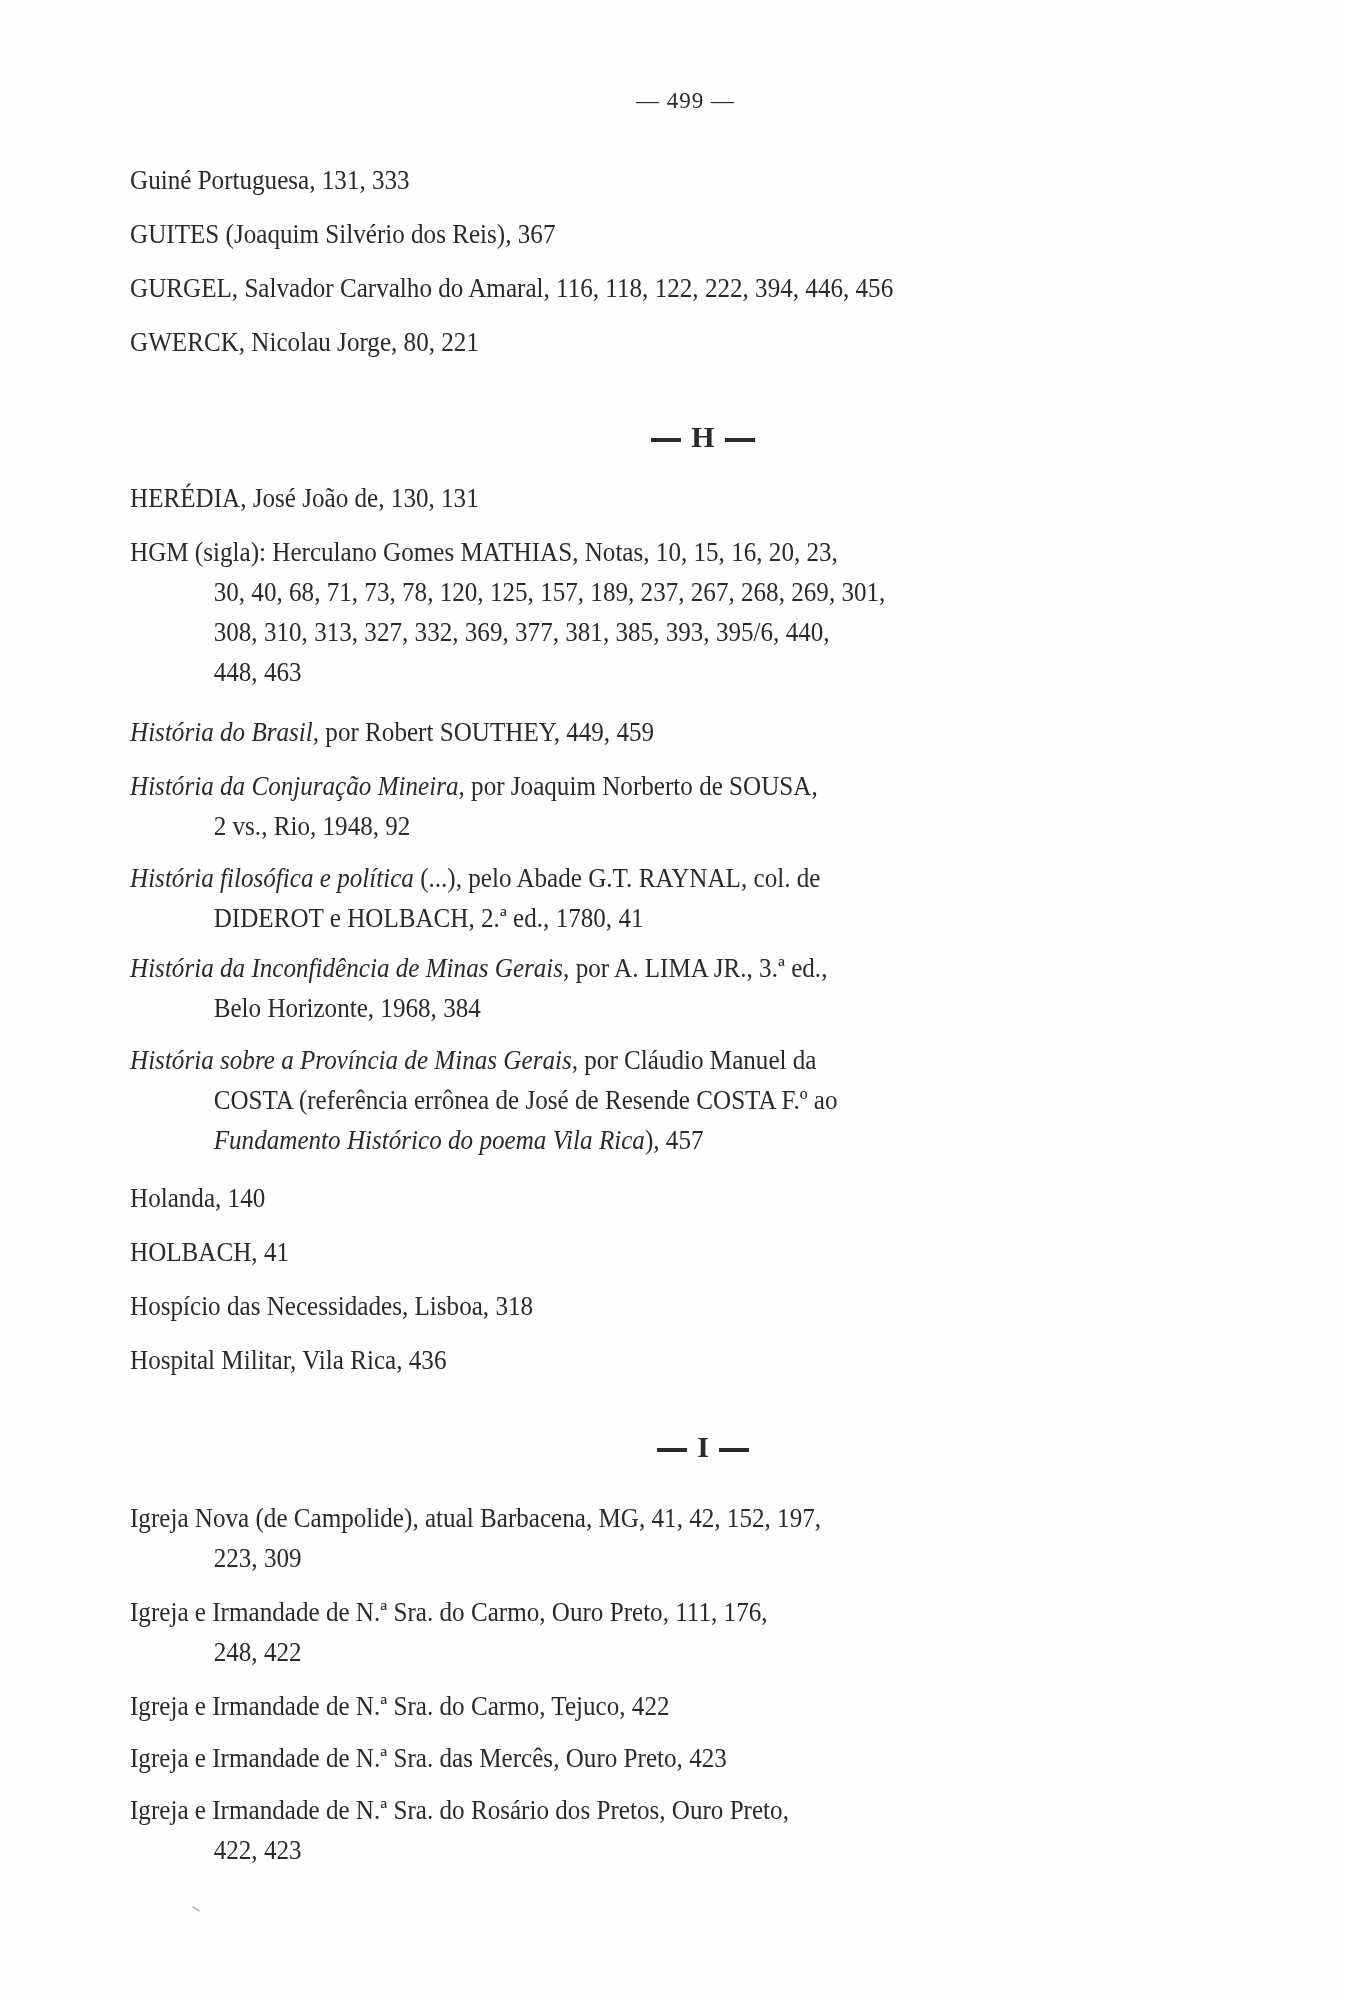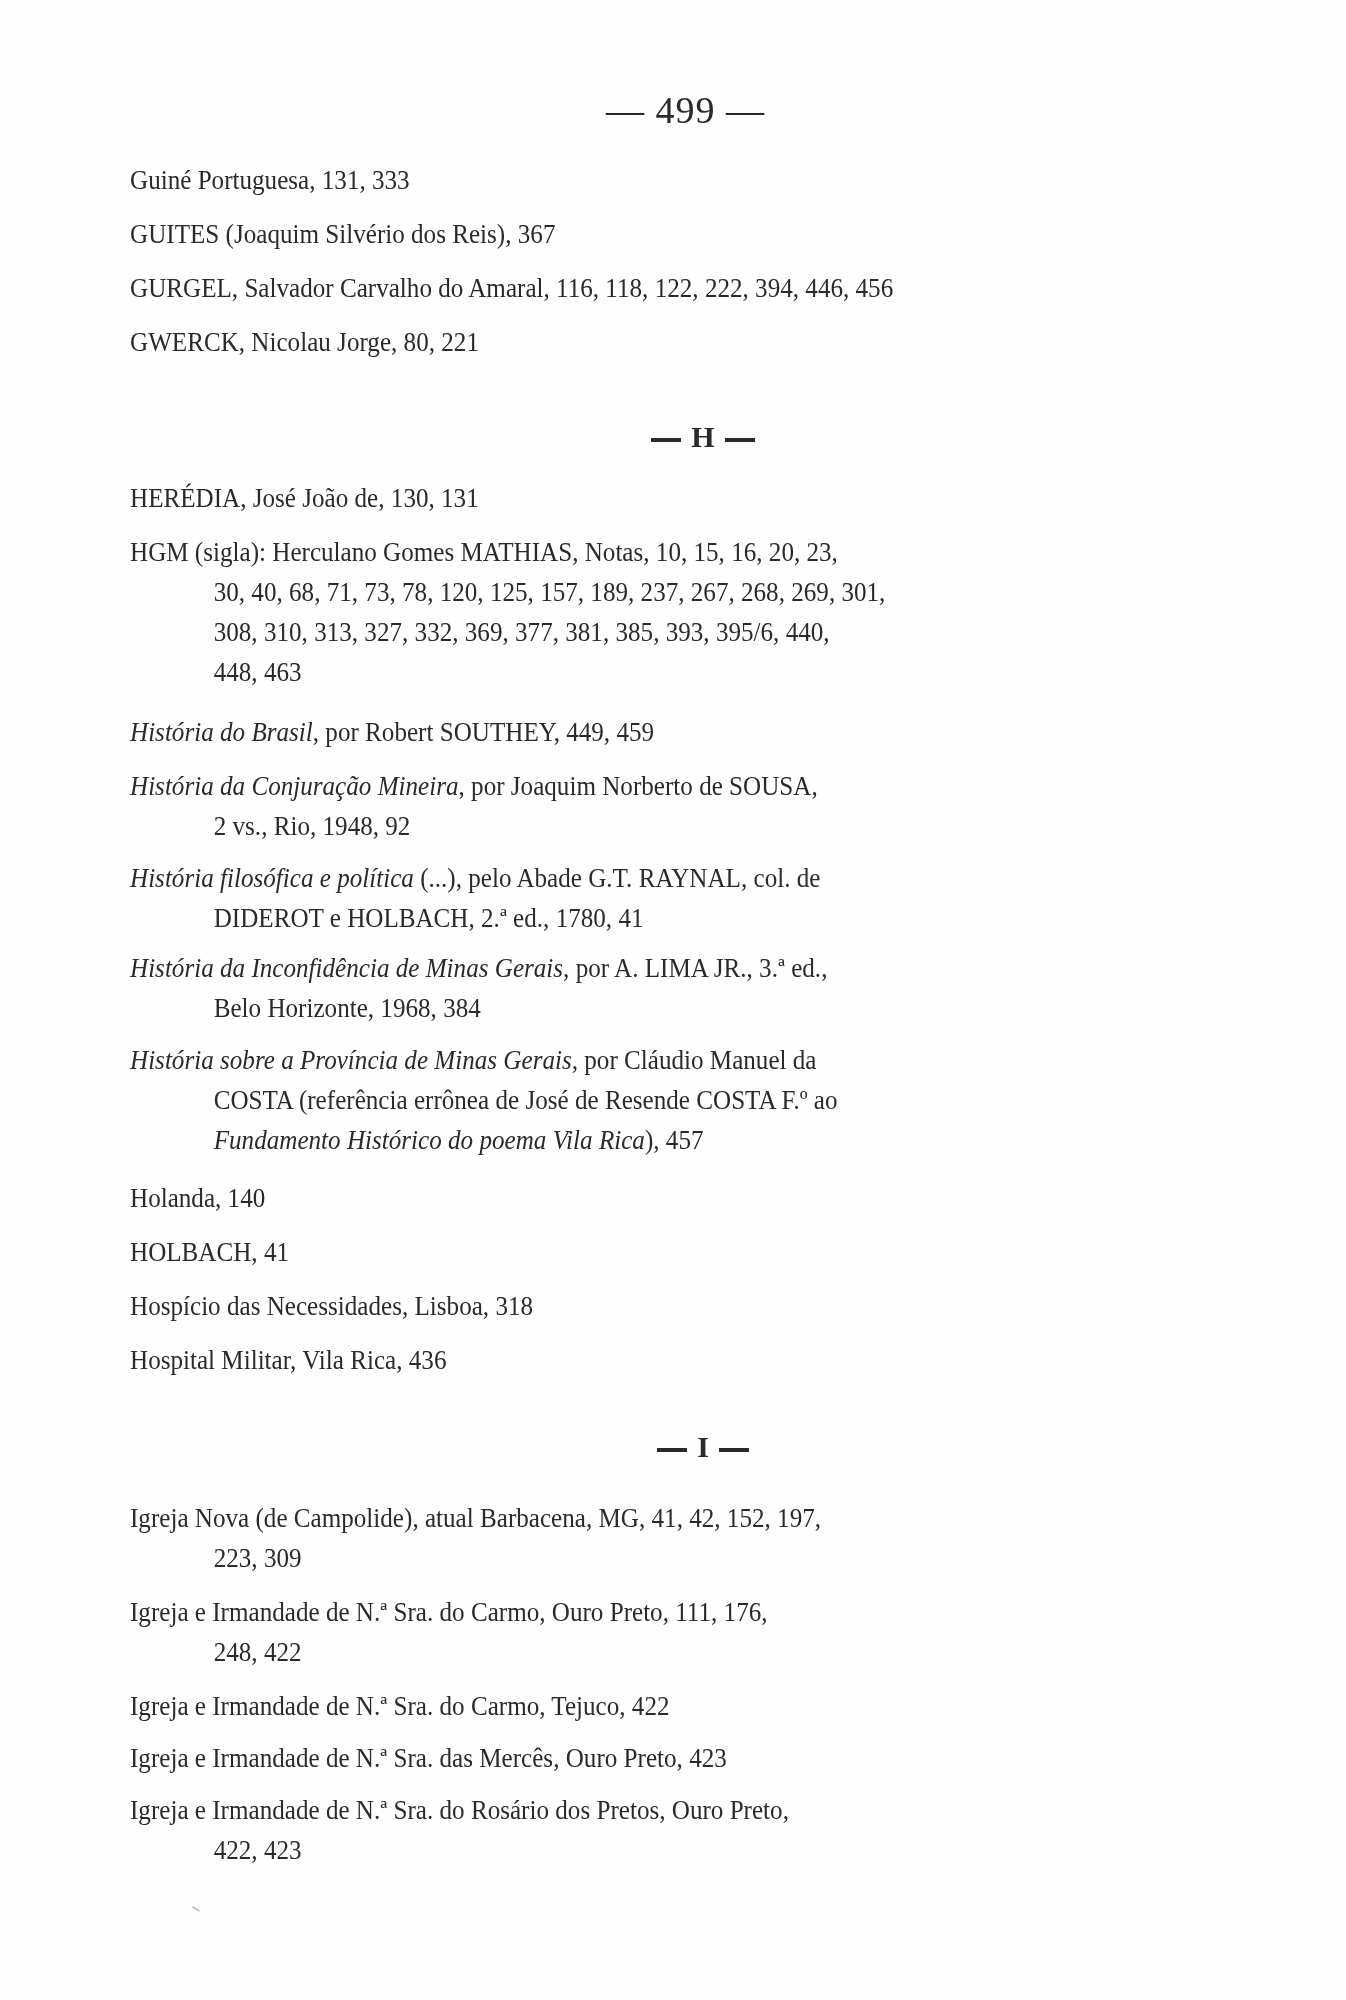--- a/index.html
+++ b/index.html
@@ -7,21 +7,21 @@
     width: 1346px; height: 2000px;
     background: #fefefe;
     color: #2a2a2a;
     font-family: "Liberation Serif", "DejaVu Serif", serif;
     position: relative;
     overflow: hidden;
   }
   .page { position: absolute; left: 0; top: 0; width: 1346px; height: 2000px; }
   .folio {
     position: absolute; top: 88px; left: 0; width: 1346px;
-    text-align: center; font-size: 38px; letter-spacing: 1px;
+    text-align: center; font-size: 23px; letter-spacing: 1px;
     padding-left: 25px; box-sizing: border-box;
   }
   .entry {
     position: absolute; left: 130px; width: 1085px;
     font-size: 27px; line-height: 40px;
     transform: scaleX(0.93); transform-origin: left top;
     white-space: nowrap;
   }
   .entry .cont { display: block; padding-left: 90px; }
   .letter {

